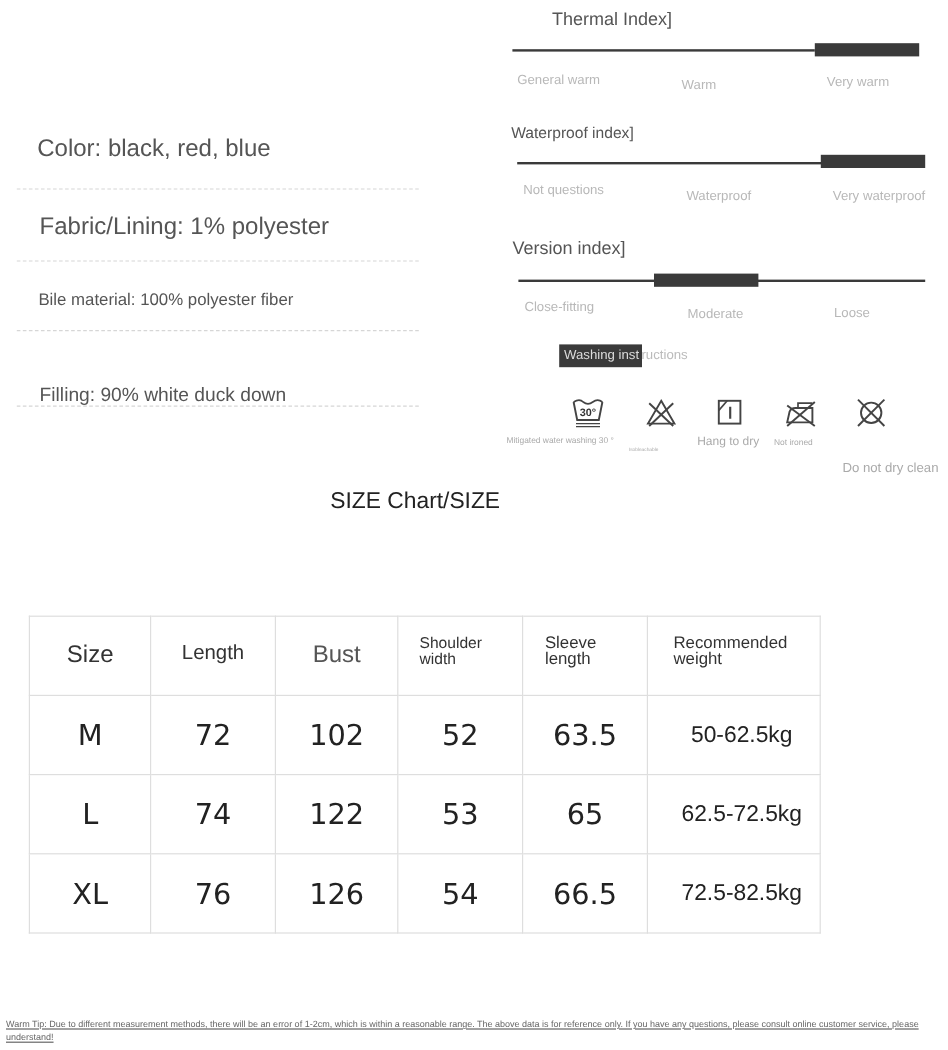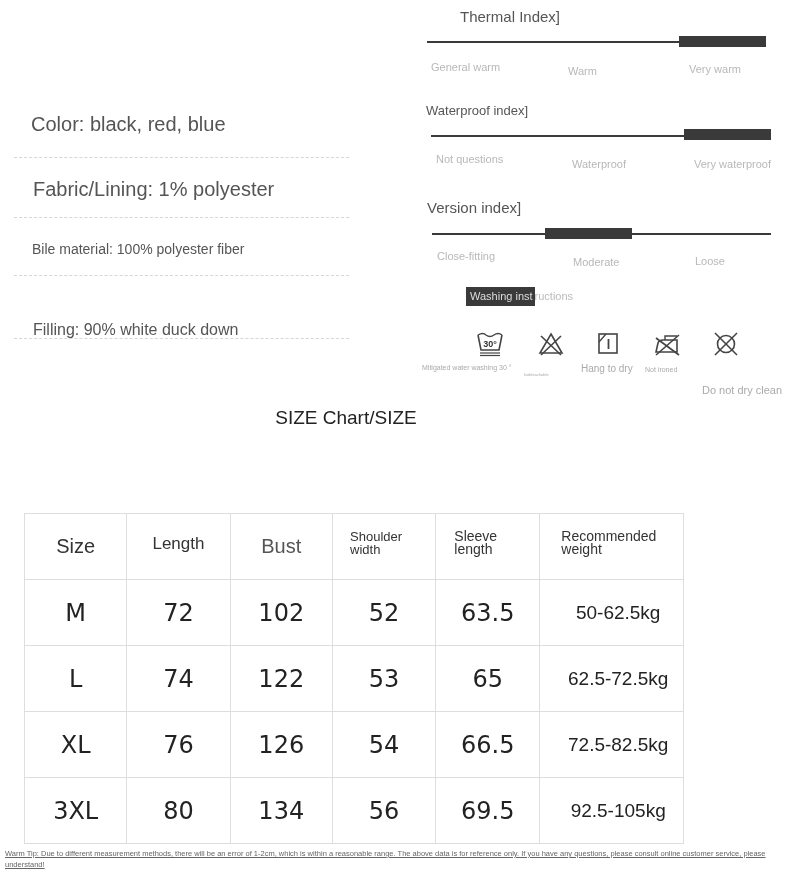--- a/index.html
+++ b/index.html
@@ -156,24 +156,16 @@
     <td class="w">62.5-72.5kg</td>
   </tr>
   <tr>
     <td>XL</td>
     <td>76</td>
     <td>126</td>
     <td>54</td>
     <td>66.5</td>
     <td class="w">72.5-82.5kg</td>
   </tr>
-  <tr>
-    <td>3XL</td>
-    <td>80</td>
-    <td>134</td>
-    <td>56</td>
-    <td>69.5</td>
-    <td class="w">92.5-105kg</td>
-  </tr>
 </tbody>
   </table>
 
 <div class="tip">Warm Tip: Due to different measurement methods, there will be an error of 1-2cm, which is within a reasonable range. The above data is for reference only. If you have any questions, please consult online customer service, please understand!</div>
 
 </body></html>

